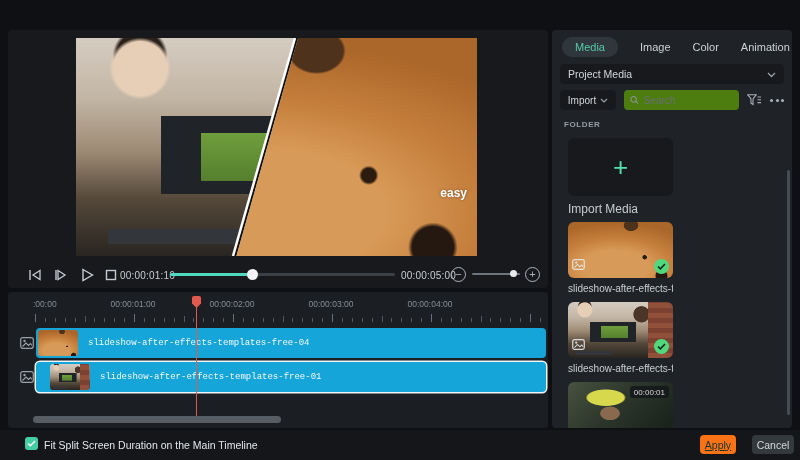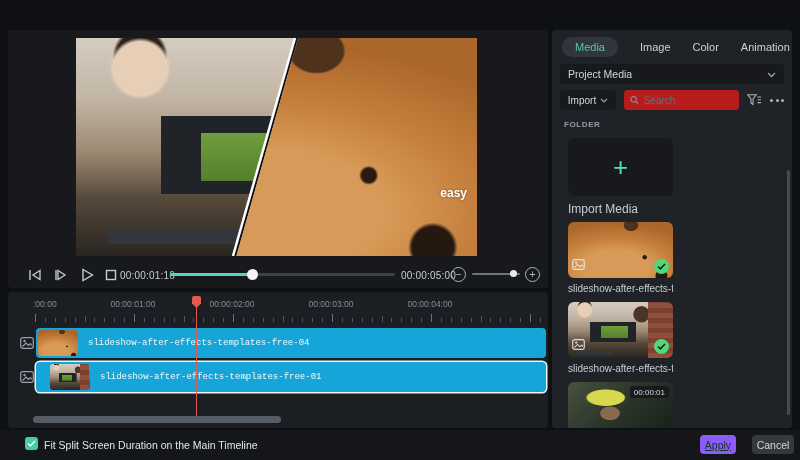--- a/index.html
+++ b/index.html
@@ -86,21 +86,21 @@
   #h-scrollbar { position:absolute; left:25px; top:124px; width:248px; height:7px; background:#565d65; border-radius:4px; }
 
   
   #tabs { position:absolute; left:10px; top:6px; height:22px; display:flex; align-items:center; gap:22px; }
   .tab { font-size:11px; color:#ccd1d6; background:none; border:none; cursor:pointer; padding:4px 0; font-family:inherit; }
   .tab.active { background:#30373c; color:#57c9a5; border-radius:12px; padding:4px 13px; }
   #folder-select { position:absolute; left:8px; top:34px; width:224px; height:20px; background:#17191d; border-radius:4px; display:flex; align-items:center; font-size:10.5px; color:#d2d6da; padding:0 8px; cursor:pointer; }
   .chev { margin-left:auto; color:#9aa0a7; }
   #import-row { position:absolute; left:8px; top:60px; width:224px; height:20px; display:flex; align-items:center; gap:8px; }
   #import-btn { width:56px; height:20px; background:#17191d; border:none; border-radius:4px; color:#d2d6da; font-size:10px; display:flex; align-items:center; justify-content:center; gap:4px; cursor:pointer; font-family:inherit; }
-  #search-box { flex:1; height:20px; background:#b91c1c; border-radius:4px; display:flex; align-items:center; padding:0 6px; gap:5px; }
+  #search-box { flex:1; height:20px; background:#4d7c0f; border-radius:4px; display:flex; align-items:center; padding:0 6px; gap:5px; }
   #search-box input { background:none; border:none; outline:none; color:#cfd3d8; font-size:10px; width:100%; font-family:inherit; }
   #search-box input::placeholder { color:#696f76; }
   .icon-btn { background:none; border:none; padding:0; cursor:pointer; color:#aab0b7; display:flex; align-items:center; }
   .dots { display:flex; gap:2.5px; }
   .dots i { width:3px; height:3px; background:#aab0b7; border-radius:50%; }
   #folder-heading { position:absolute; left:12px; top:90px; font-size:8px; font-weight:bold; letter-spacing:.6px; color:#959ca4; }
   #import-tile { position:absolute; left:16px; top:108px; width:105px; height:58px; background:#17191d; border-radius:6px; display:flex; align-items:center; justify-content:center; cursor:pointer; }
   #import-tile .plus { color:#57dfae; font-size:26px; font-weight:300; line-height:1; }
   #import-media-label { position:absolute; left:16px; top:172px; font-size:12px; color:#c8cdd2; }
   .media-item { position:absolute; left:16px; width:105px; }
@@ -109,21 +109,21 @@
   .media-name { margin-top:5px; font-size:10px; color:#c8cdd2; white-space:nowrap; overflow:hidden; }
   .check-badge { position:absolute; right:4px; bottom:4px; width:15px; height:15px; background:#50d87c; border-radius:50%; display:flex; align-items:center; justify-content:center; }
   .check-badge svg { display:block; }
   .type-badge { position:absolute; left:4px; bottom:4px; color:#e8ebee; opacity:.9; }
   .dur-badge { position:absolute; right:4px; top:4px; background:rgba(18,20,24,.78); border-radius:3px; font-size:8px; color:#d8dcdf; padding:1.5px 4px; }
   #v-scrollbar { position:absolute; right:2px; top:140px; width:3px; height:245px; background:#454b52; border-radius:2px; }
 
   
   #fit-check { position:absolute; left:25px; top:7px; width:13px; height:13px; background:#43cfa2; border-radius:3px; display:flex; align-items:center; justify-content:center; cursor:pointer; }
   #fit-label { position:absolute; left:44px; top:9px; font-size:10.5px; color:#e2e6ea; }
-  #apply-btn { position:absolute; left:700px; top:5px; width:36px; height:19px; background:#8b5cf6; color:#143529; border:none; border-radius:4px; font-size:10.5px; cursor:pointer; font-family:inherit;text-decoration:underline; }
+  #apply-btn { position:absolute; left:700px; top:5px; width:36px; height:19px; background:#f97316; color:#143529; border:none; border-radius:4px; font-size:10.5px; cursor:pointer; font-family:inherit;text-decoration:underline; }
   #cancel-btn { position:absolute; left:752px; top:5px; width:42px; height:19px; background:#34393e; color:#d4d8dc; border:none; border-radius:4px; font-size:10.5px; cursor:pointer; font-family:inherit; }
 </style>
 </head>
 <body>
 
 <div id="app">
 
 
   <div id="preview-panel">
     <div id="video">

